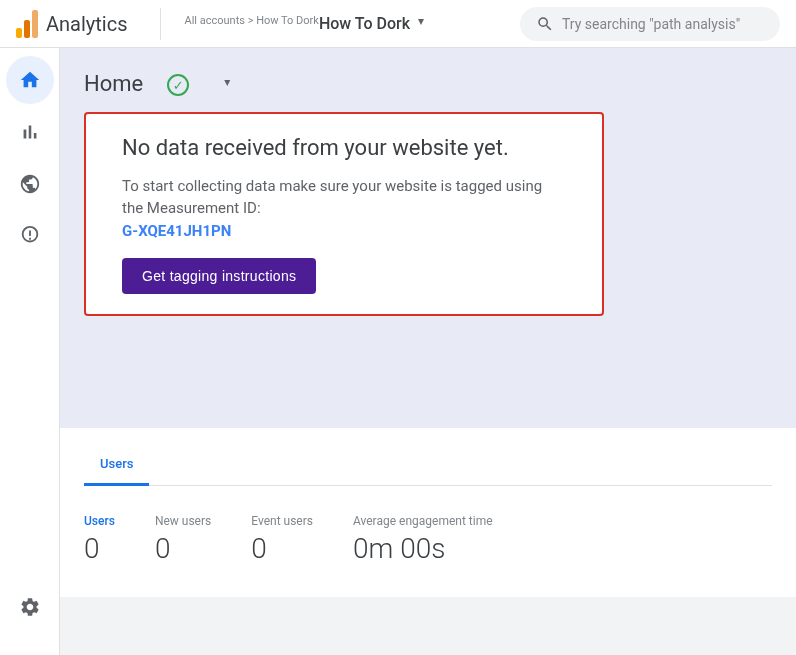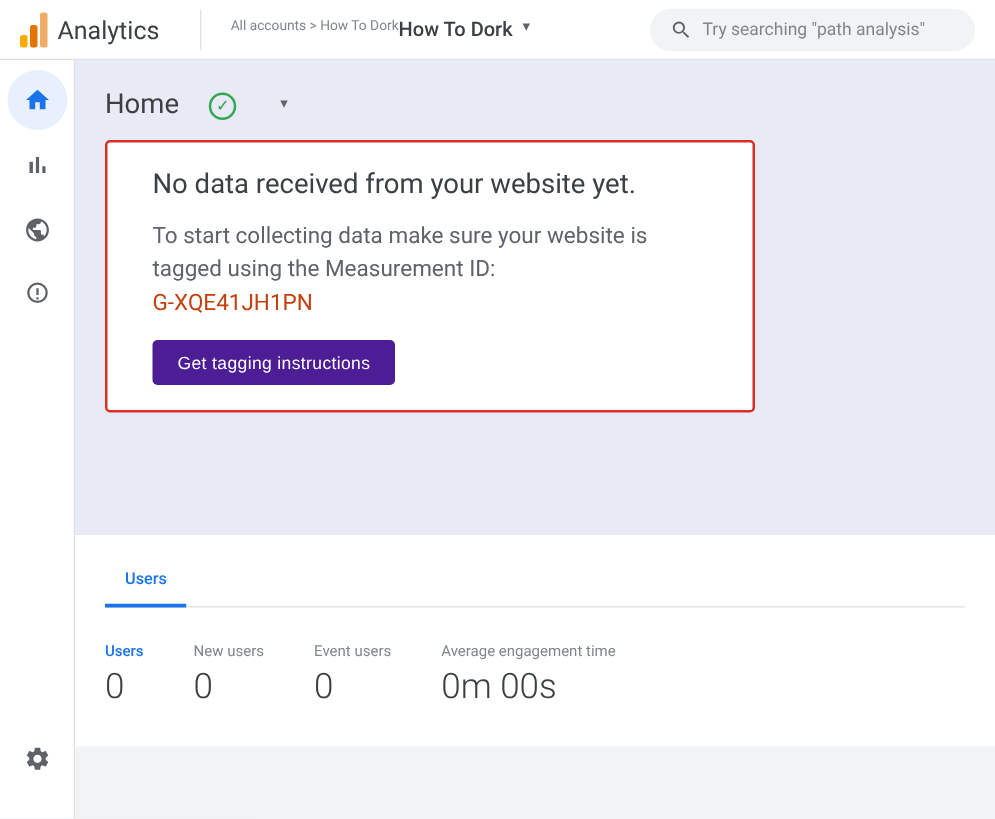--- a/index.html
+++ b/index.html
@@ -186,28 +186,28 @@
       max-width: 520px;
     }
     .alert-title {
       font-size: 22px;
       color: #3c4043;
       font-weight: 400;
       margin-bottom: 12px;
       line-height: 1.3;
     }
     .alert-body {
-      font-size: 18px;
+      font-size: 15px;
       color: #5f6368;
       margin-bottom: 16px;
       line-height: 1.5;
     }
     .alert-body strong {
-      color: #c2410c;
-      font-weight: 400;
+      color: #3b82f6;
+      font-weight: 700;
     }
     .get-tagging-btn {
       background: #4c1d95;
       color: #fff;
       border: none;
       border-radius: 4px;
       padding: 10px 20px;
       font-size: 14px;
       font-weight: 500;
       cursor: pointer;

